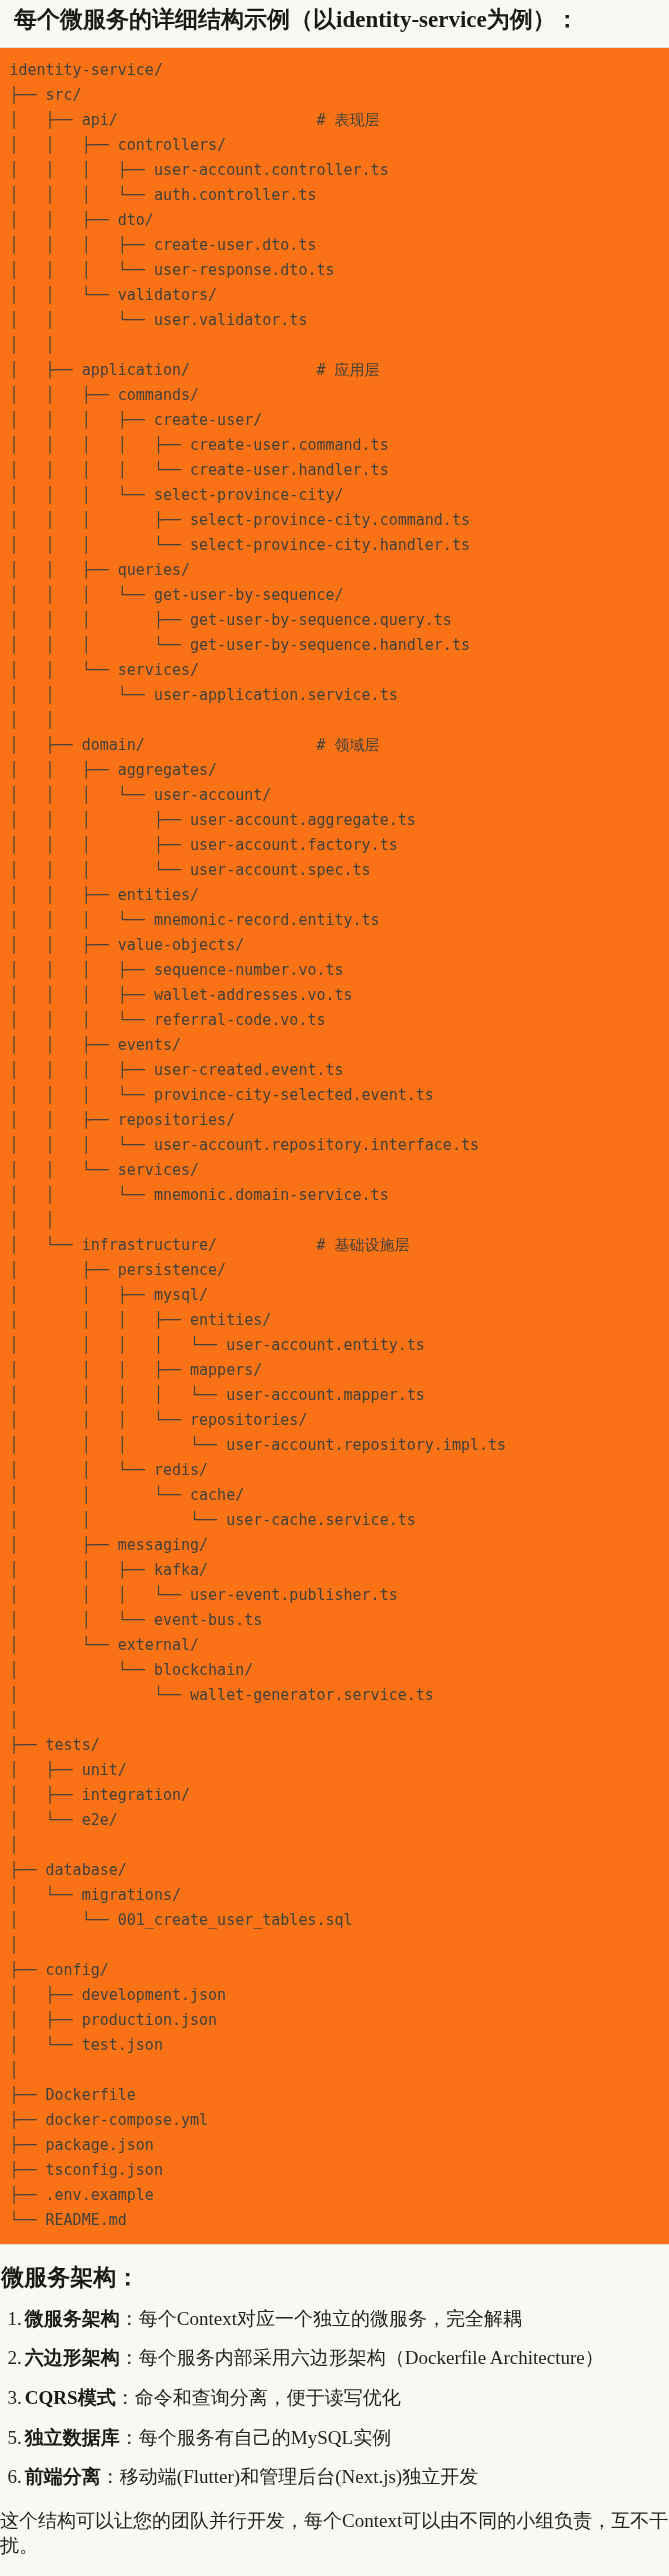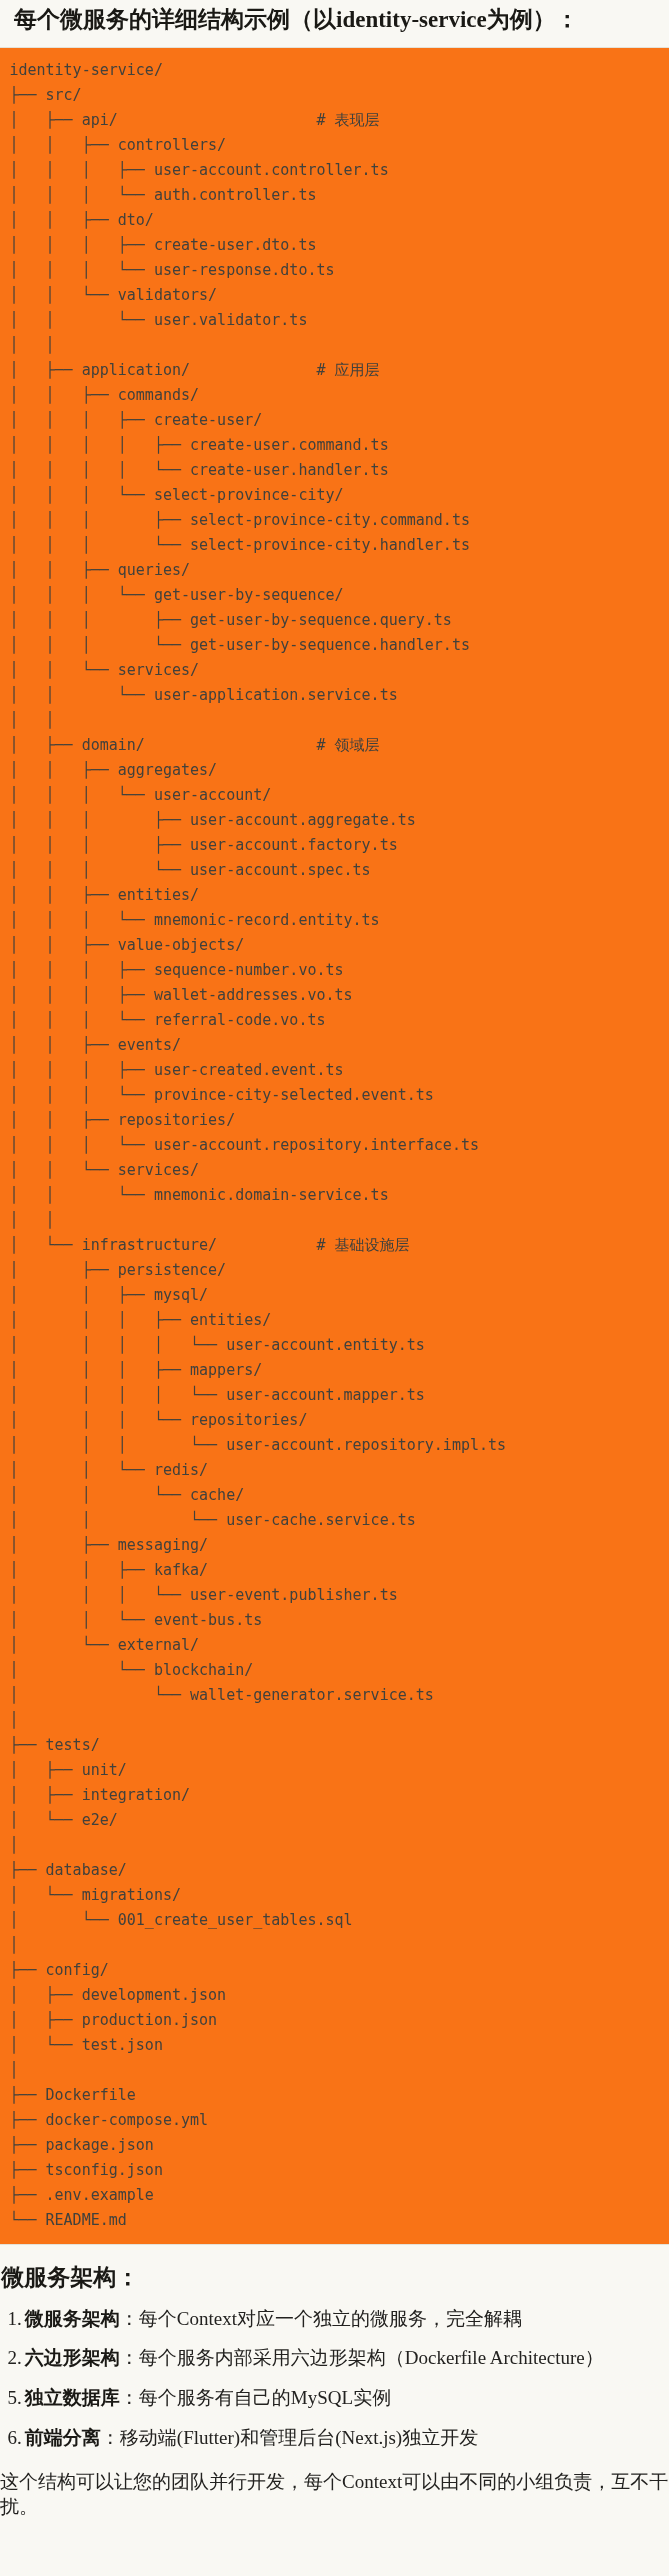--- a/index.html
+++ b/index.html
@@ -163,20 +163,23 @@
   <h3 class="notes-heading">微服务架构：</h3>
 
   <ol class="notes-list">
     <li>
       <span class="note-num">1.</span><strong>微服务架构</strong><span>：每个Context对应一个独立的微服务，完全解耦</span>
     </li>
     <li>
       <span class="note-num">2.</span><strong>六边形架构</strong><span>：每个服务内部采用六边形架构（Dockerfile Architecture）</span>
     </li>
     <li>
+      <span class="note-num">3.</span><strong>CQRS模式</strong><span>：命令和查询分离，便于读写优化</span>
+    </li>
+    <li>
       <span class="note-num">5.</span><strong>独立数据库</strong><span>：每个服务有自己的MySQL实例</span>
     </li>
     <li>
       <span class="note-num">6.</span><strong>前端分离</strong><span>：移动端(Flutter)和管理后台(Next.js)独立开发</span>
     </li>
   </ol>
 
   <p class="closing-paragraph">这个结构可以让您的团队并行开发，每个Context可以由不同的小组负责，互不干扰。</p>
 
 </div>

